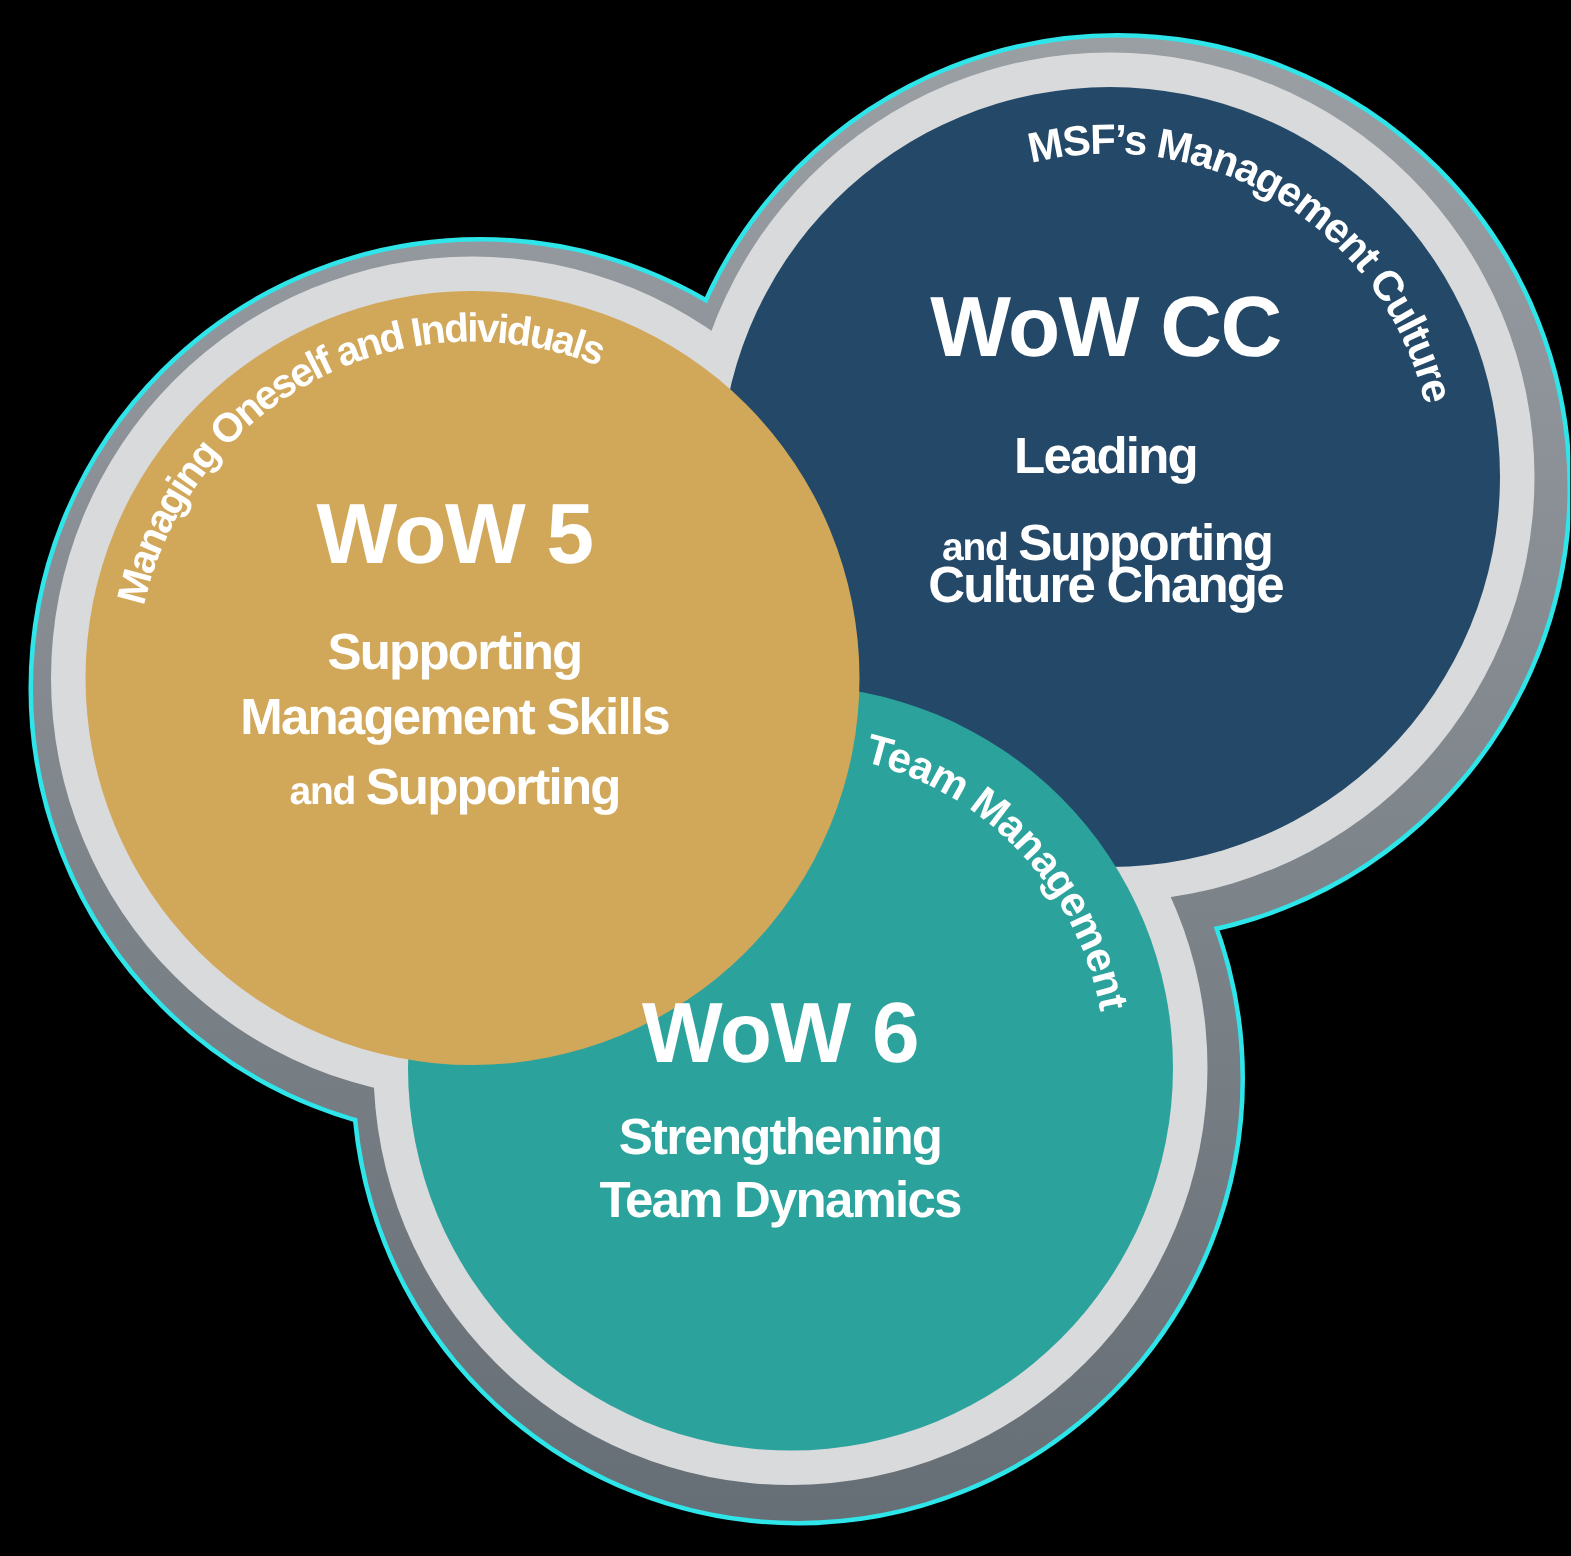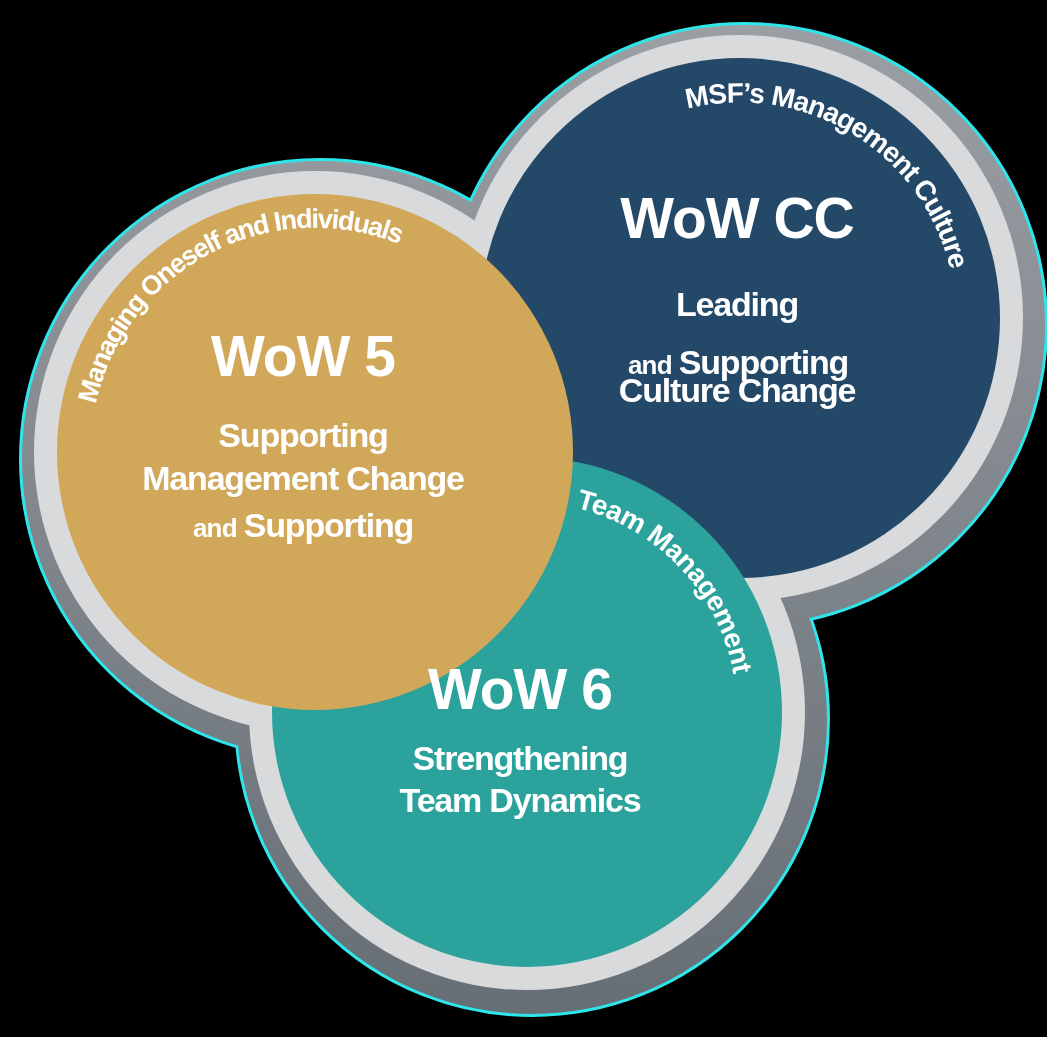--- a/index.html
+++ b/index.html
@@ -106,21 +106,21 @@
       <text class="arc arc-wow2" fill="#FFFFFF">
         <textPath href="#arc-wow2" startOffset="50%" text-anchor="middle">Team Management</textPath>
       </text>
     </g>
   </svg>
 
   <div class="labels">
 
     <div class="line title" style="left:303px; top:328px;">WoW 5</div>
     <div class="line body" style="left:303px; top:418px;">Supporting</div>
-    <div class="line body" style="left:303px; top:461px;">Management Change</div>
+    <div class="line body" style="left:303px; top:461px;">Management Skills</div>
     <div class="line body" style="left:303px; top:508px;">
       <span class="small">and</span><span>Supporting</span>
     </div>
 
     <div class="line title" style="left:737px; top:190px;">WoW CC</div>
     <div class="line body" style="left:737px; top:287px;">Leading</div>
     <div class="line body" style="left:738px; top:329px;margin-top:16px;">
       <span class="small">and</span><span>Supporting</span>
     </div>
     <div class="line body" style="left:737px; top:373px;">Culture Change</div>

